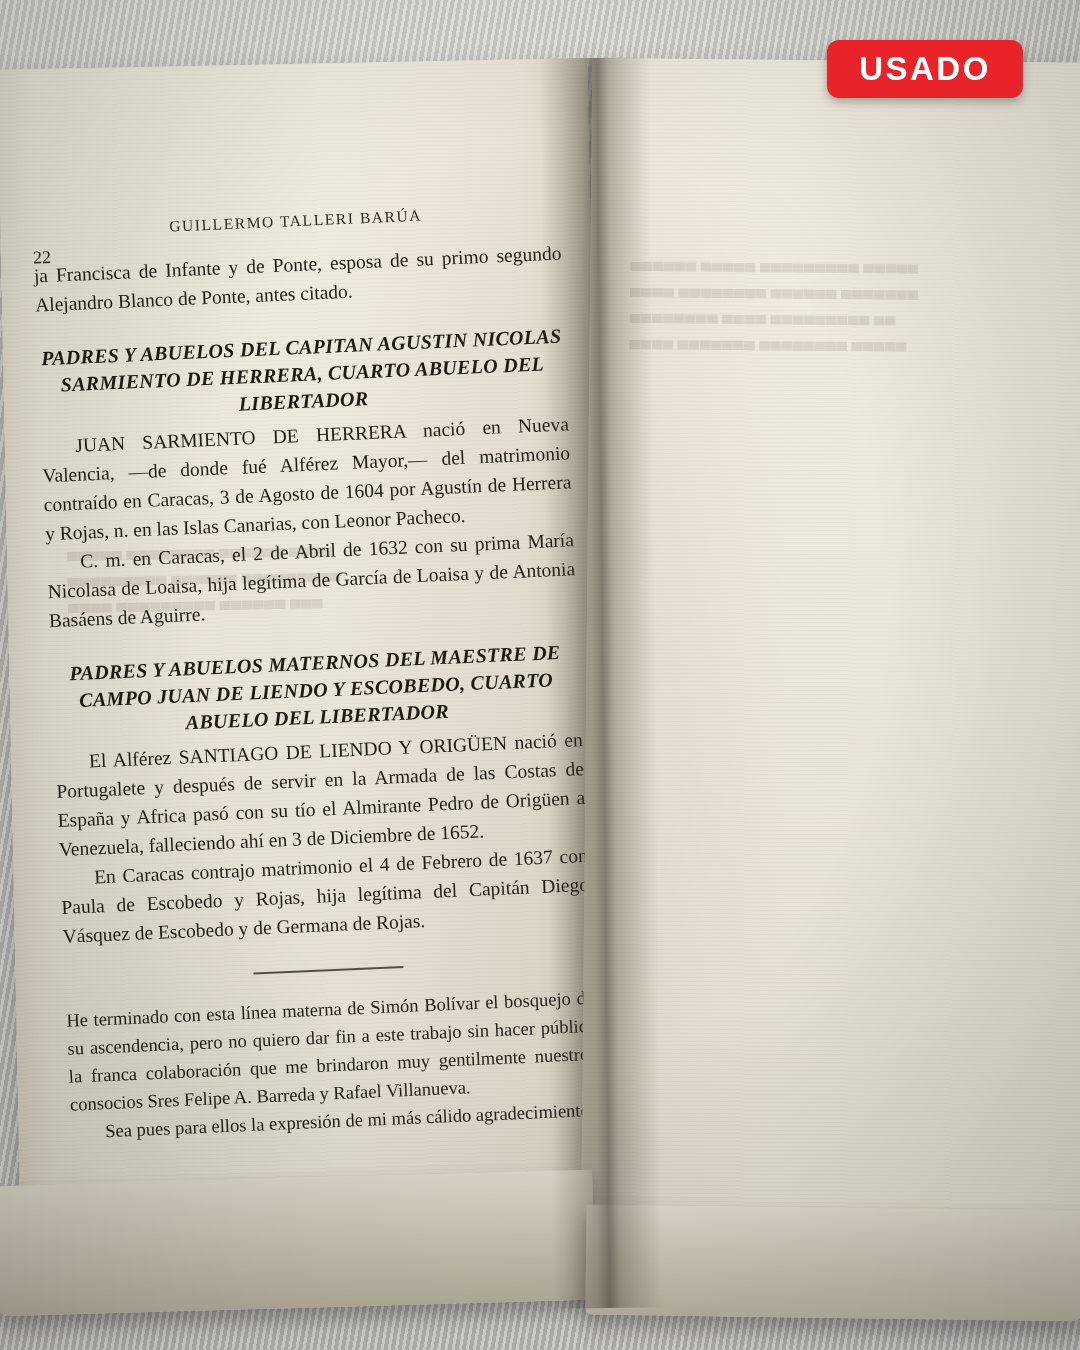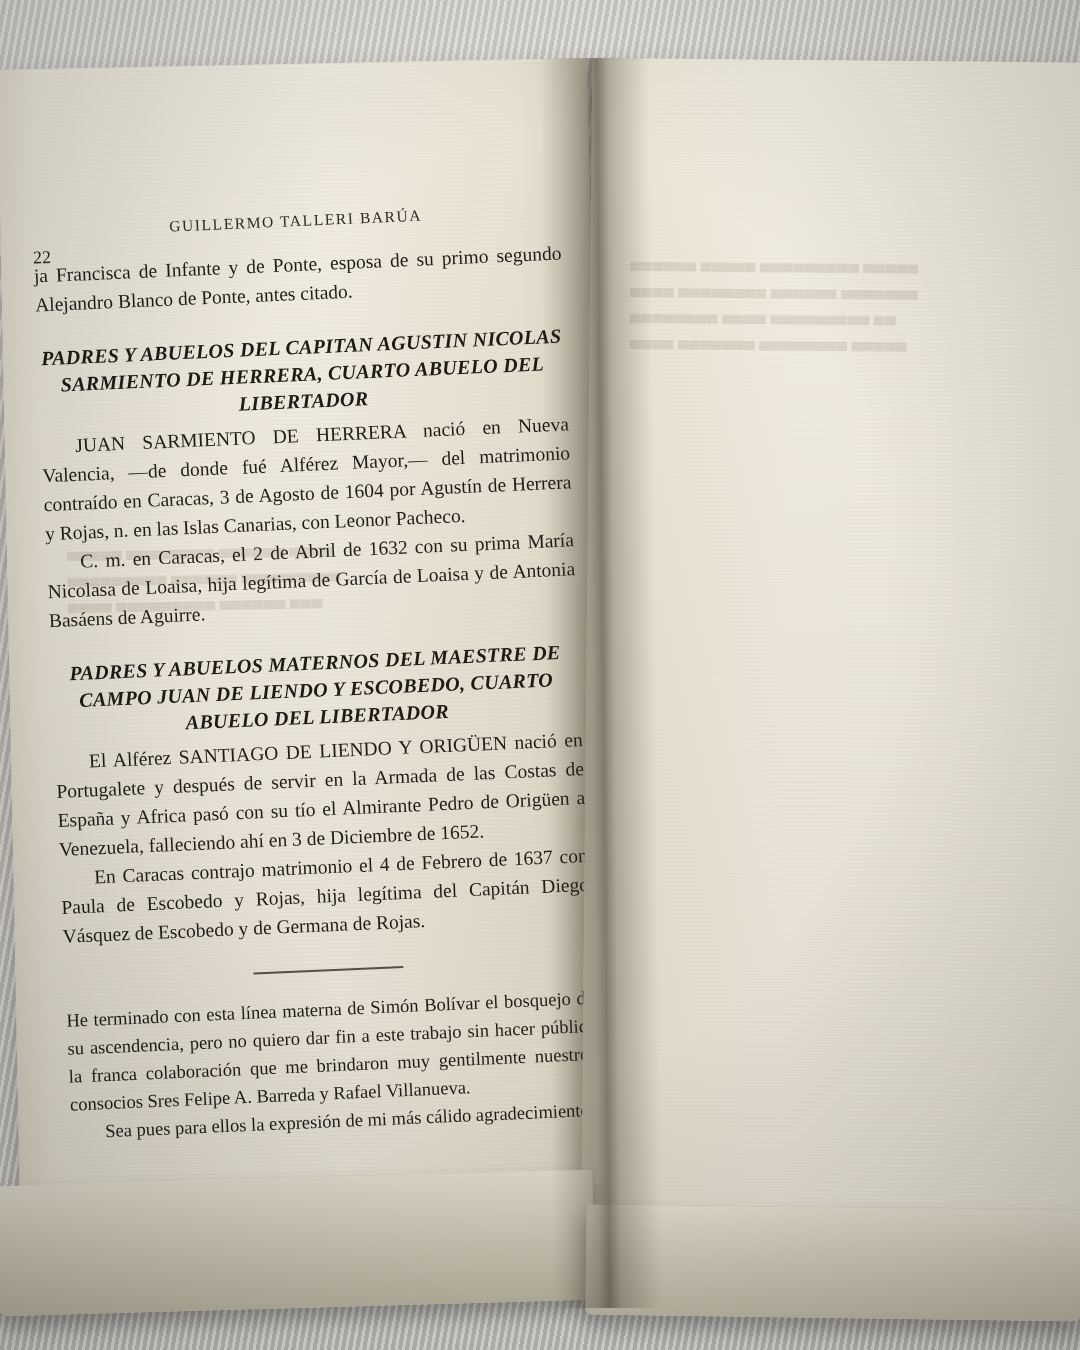--- a/index.html
+++ b/index.html
@@ -277,15 +277,18 @@
 
       <div class="ghost" style="left:40px; top:190px; width:420px;">
         ▄▄▄▄▄▄ ▄▄▄▄▄ ▄▄▄▄▄▄▄▄▄ ▄▄▄▄▄<br>▄▄▄▄ ▄▄▄▄▄▄▄▄ ▄▄▄▄▄▄ ▄▄▄▄▄▄▄<br>▄▄▄▄▄▄▄▄ ▄▄▄▄ ▄▄▄▄▄▄▄▄▄ ▄▄<br>▄▄▄▄ ▄▄▄▄▄▄▄ ▄▄▄▄▄▄▄▄ ▄▄▄▄▄
       </div>
 
     </div>
 
     <div id="gutter"></div>
   </div>
 
+  <div id="usado-badge">
+    <span>USADO</span>
+  </div>
 
   <div id="vignette"></div>
 </div>
 
 </body></html>

